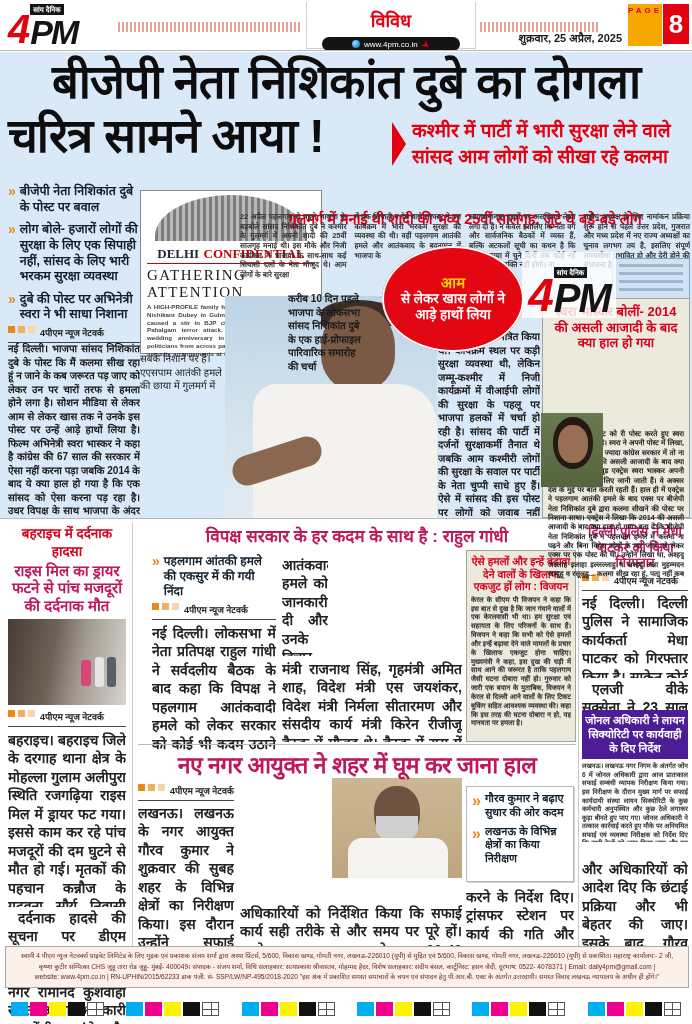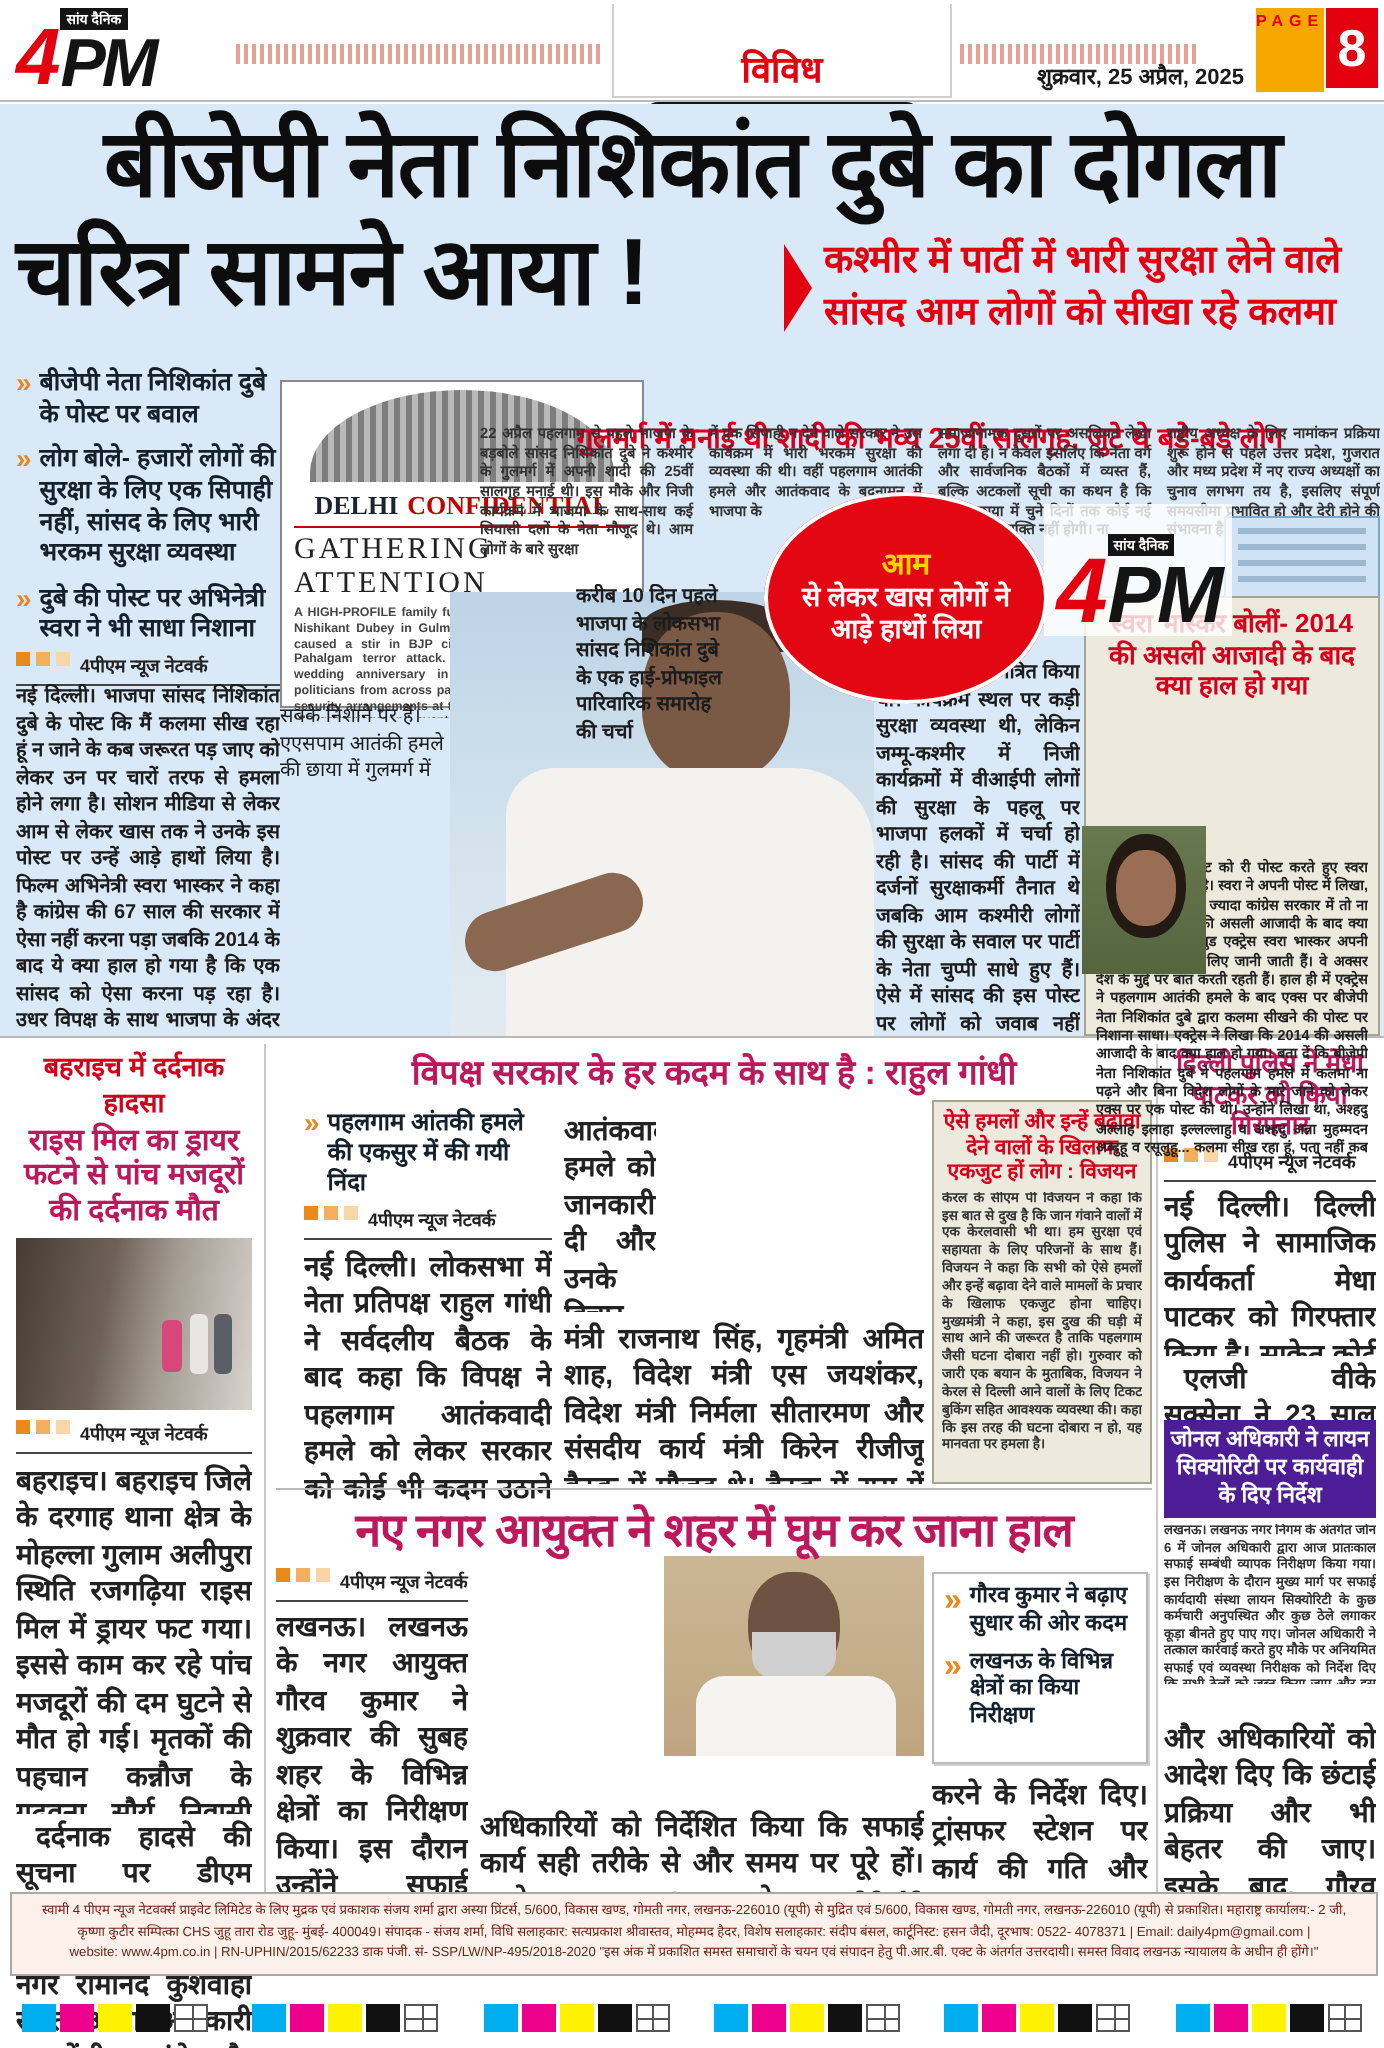--- a/index.html
+++ b/index.html
@@ -90,21 +90,21 @@
 
   <div class="abs" style="left:8px;top:4px;display:flex;align-items:flex-end;">
     <span class="logo4">4</span>
     <span style="display:flex;flex-direction:column;align-items:flex-start;">
       <span class="logotag">सांय दैनिक</span>
       <span class="logoPM">PM</span>
     </span>
   </div>
   <div class="abs stripe" style="left:118px;top:22px;width:182px;"></div>
   <div class="abs" style="left:306px;top:2px;width:168px;height:46px;background:#fff;border:1px solid #cfcfcf;border-top:none;">
-    <div class="sectionTitle" style="margin-top:20px;">विविध</div>
+    <div class="sectionTitle" style="margin-top:6px;">विविध</div>
     <div class="urlbar" style="width:126px;margin:5px auto 0 auto;">
       <span class="globe"></span>
       <span>www.4pm.co.in</span>
       <span class="cursor">➤</span>
     </div>
   </div>
   <div class="abs stripe" style="left:480px;top:22px;width:118px;"></div>
   <div class="abs" style="left:498px;top:30px;width:124px;text-align:right;font-size:11px;font-weight:700;color:#1a1a1a;">शुक्रवार, 25 अप्रैल, 2025</div>
   <div class="abs pageLbl" style="left:628px;top:4px;width:34px;height:40px;">PAGE</div>
   <div class="abs pageNum" style="left:663px;top:4px;width:26px;height:40px;">8</div>

